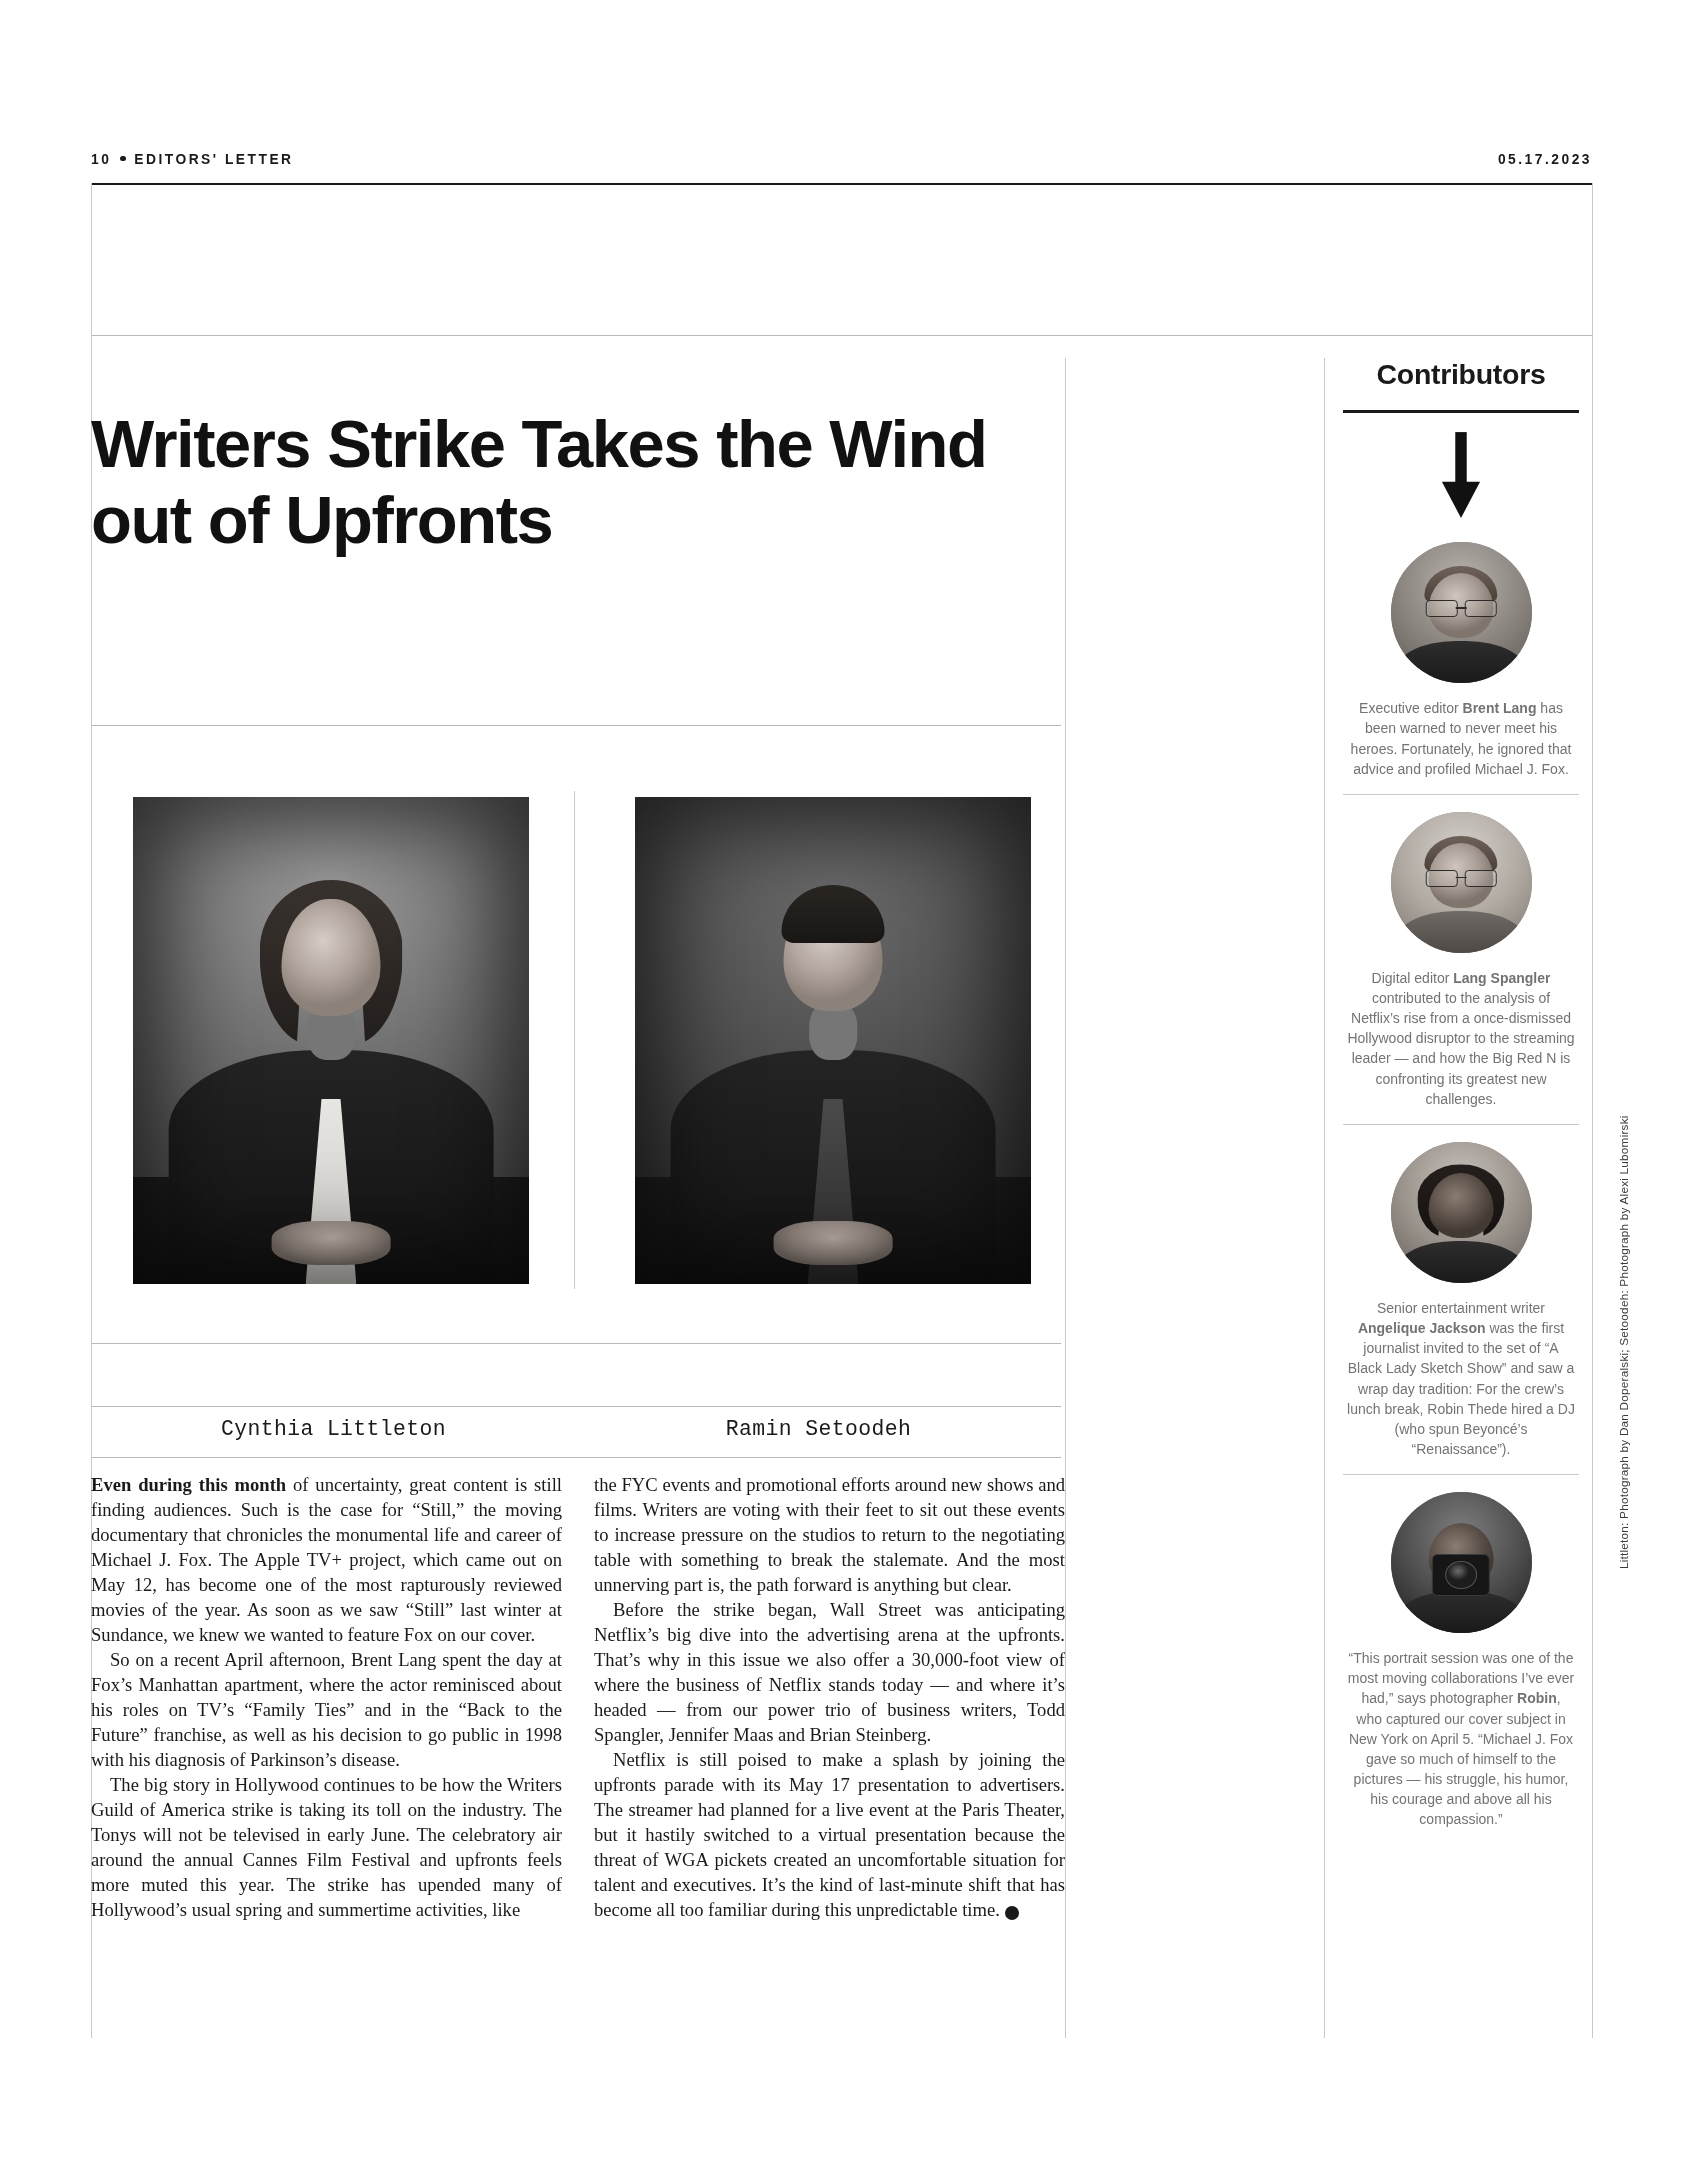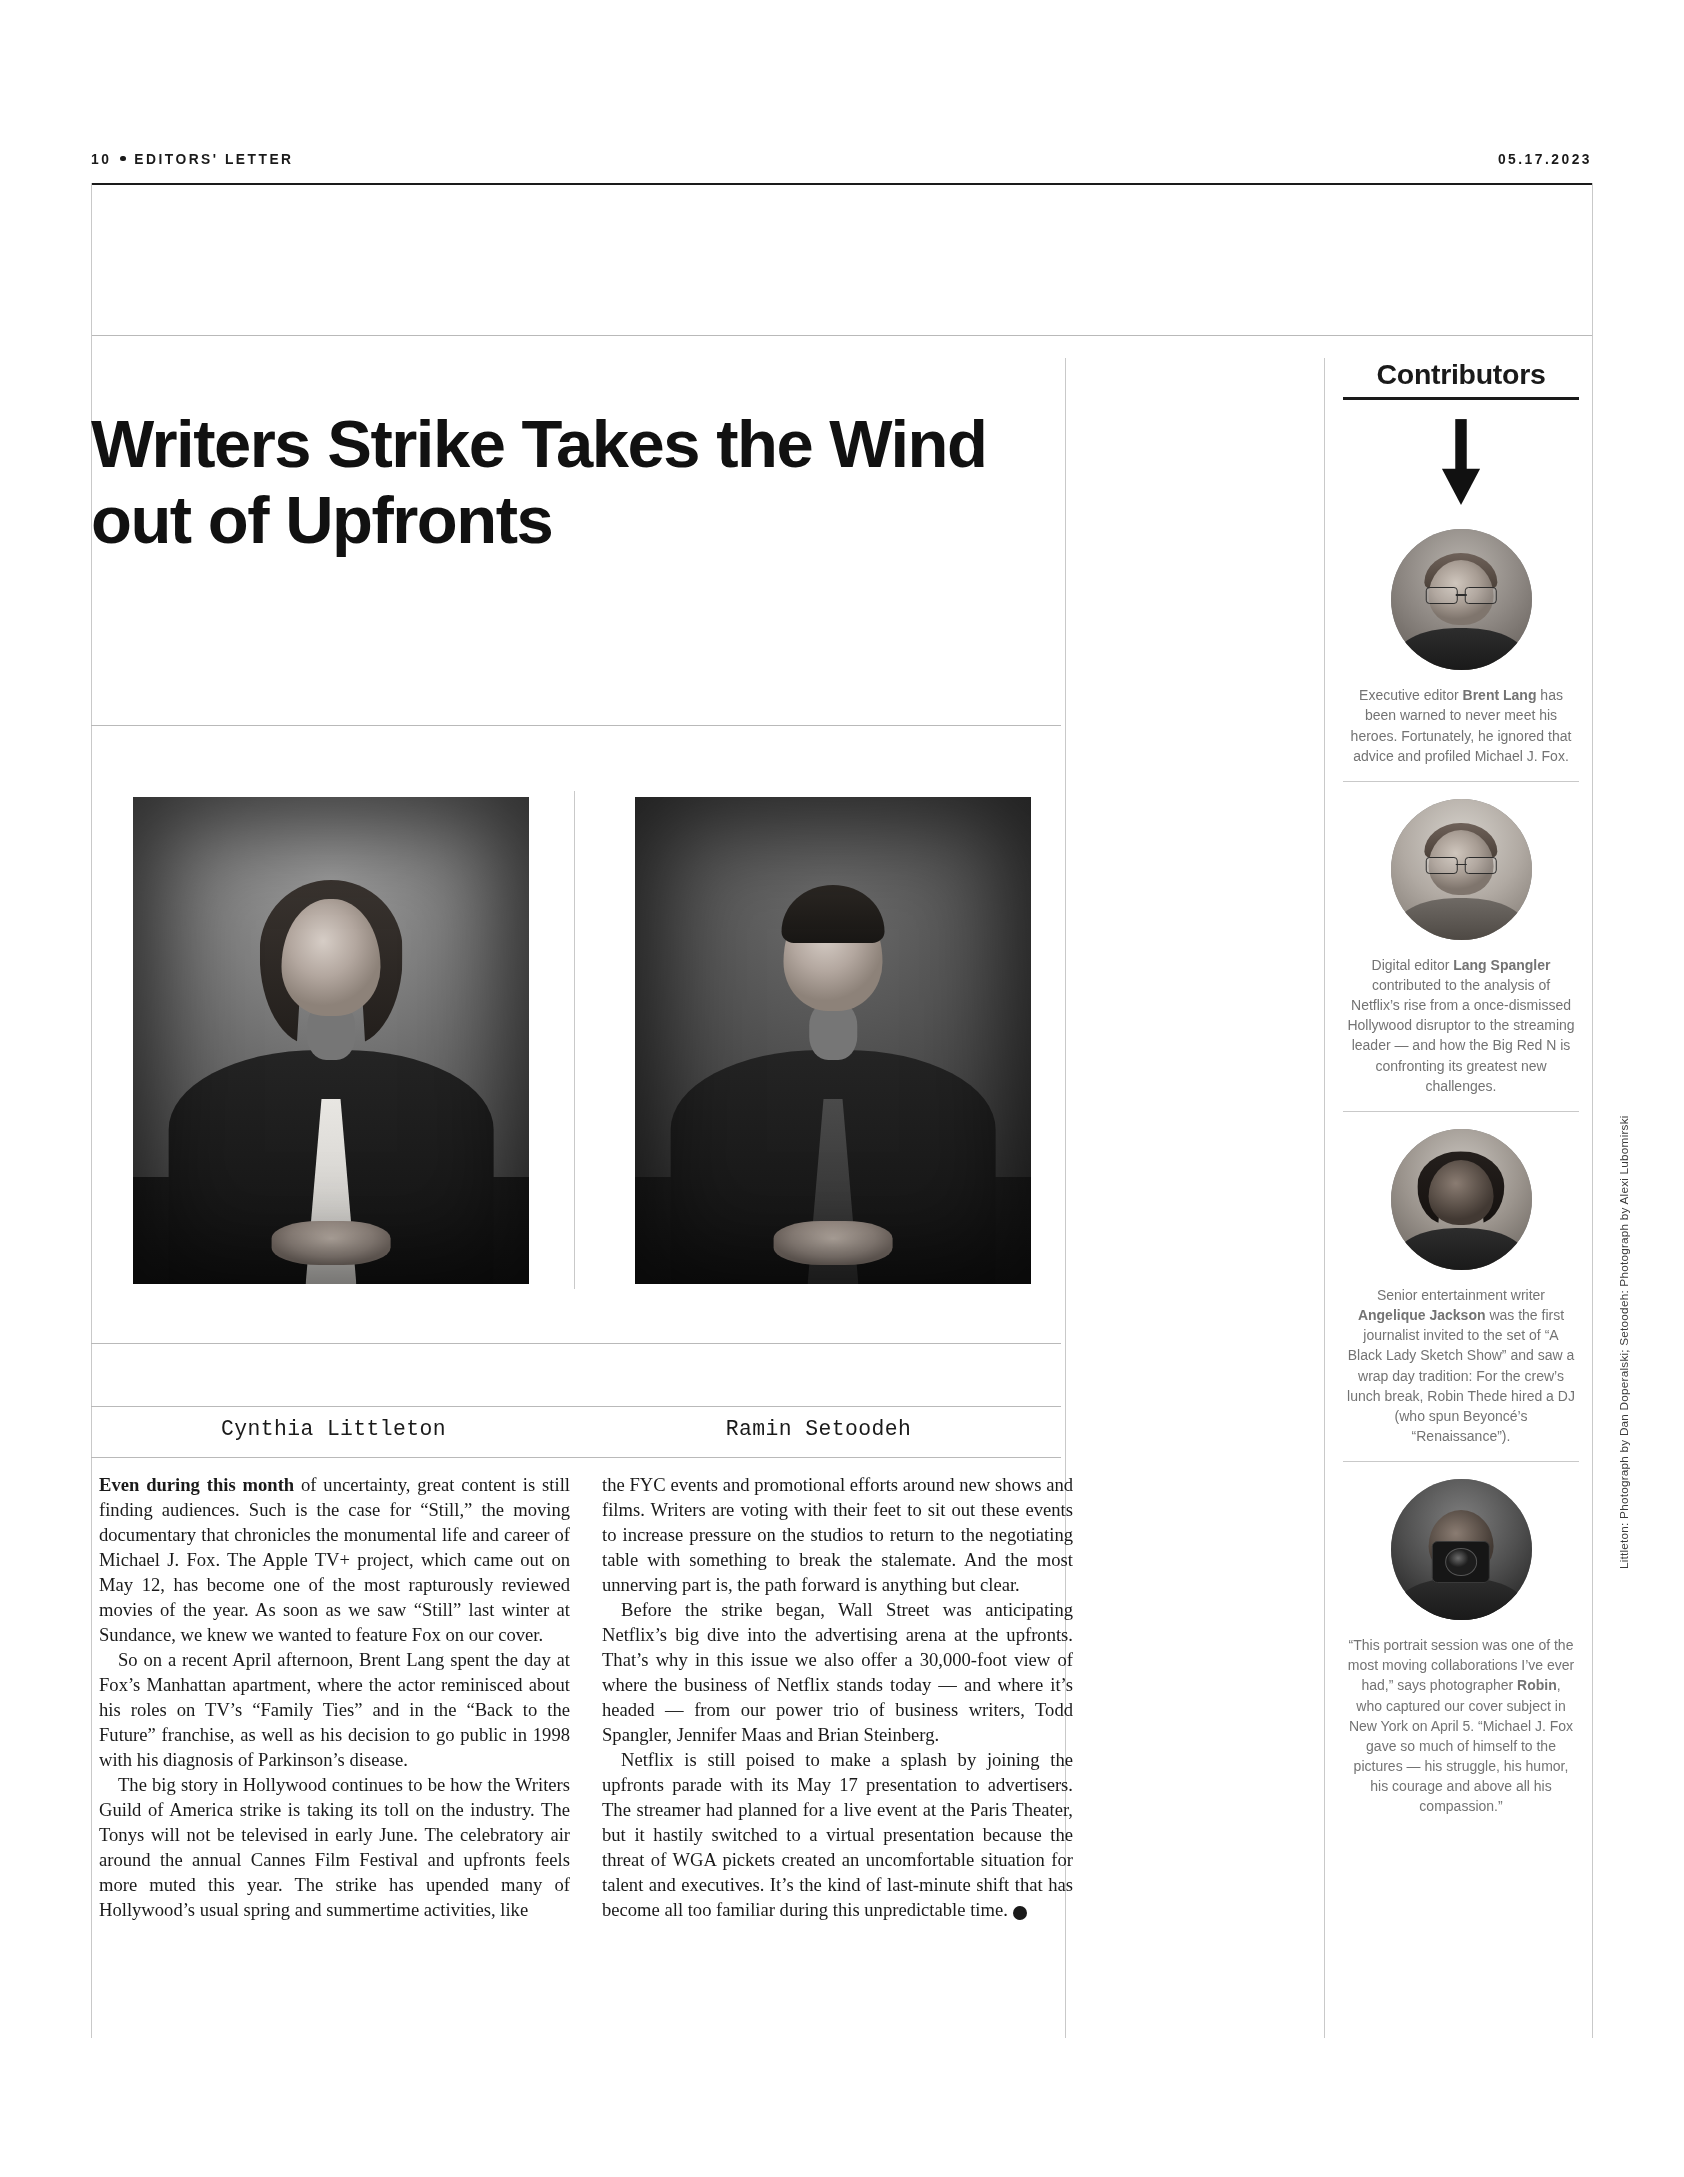--- a/index.html
+++ b/index.html
@@ -261,21 +261,20 @@
 
   
   .bodycols {
     position: absolute;
     left: 91px;
     top: 1472px;
     width: 974px;
     height: 567px;
     display: flex;
     gap: 32px;
-    padding-left: 8px;
   }
   .bodycol {
     width: 471px;
     font-size: 18.6px;
     line-height: 1.345;
     text-align: justify;
     hyphens: auto;
   }
   .bodycol p { margin: 0; text-indent: 19px; }
   .bodycol p.first { text-indent: 0; }
@@ -304,21 +303,21 @@
     left: 1343px;
     top: 358px;
     width: 236px;
   }
   .rail-title {
     font-family: "Liberation Sans", sans-serif;
     font-weight: bold;
     font-size: 28.5px;
     text-align: center;
     letter-spacing: -0.3px;
-    margin: 0 0 6px;
+    margin: 0 0 19px;
   }
   .rail-title-rule {
     height: 2.9px;
     background: #1a1a1a;
     margin: 0 0 13.3px;
   }
   .rail-arrow {
     width: 100%;
     height: 99px;
     display: flex;

